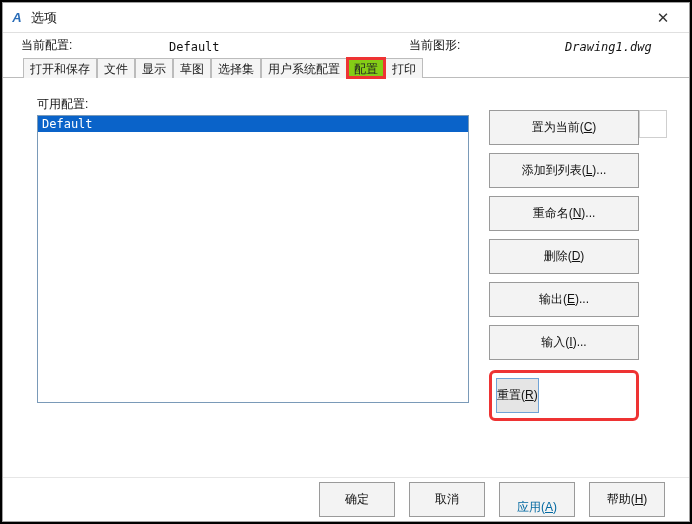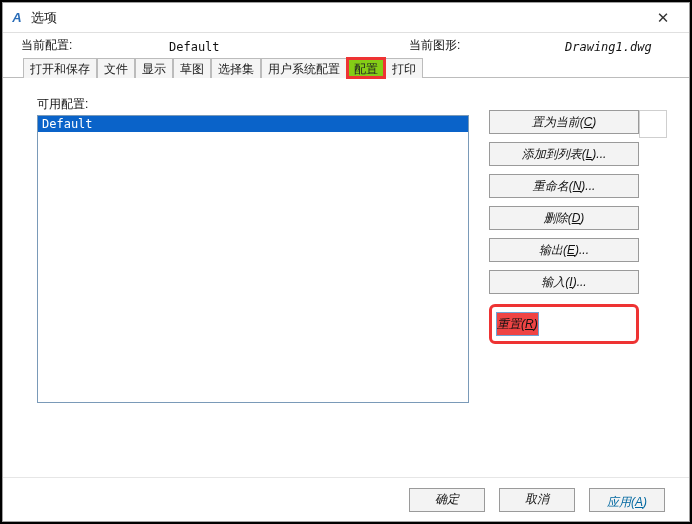--- a/index.html
+++ b/index.html
@@ -51,29 +51,28 @@
   .left-col .lbl { margin-bottom: 2px; font-size: 12px; color: #111; }
   .listbox {
     border: 1px solid #7a9ab8; background: #fff; height: 288px; width: 432px;
     overflow: hidden;
   }
   .listitem {
     background: #0a63c9; color: #fff; padding: 1px 4px; font-family: Consolas, monospace; font-size: 12px;
   }
   .right-col { width: 150px; display: flex; flex-direction: column; gap: 8px; padding-top: 14px; }
   .btn {
-    height: 24px; border: 1px solid #9a9a9a; background: #f3f3f3; font-size: 12px;
+    height: 35px; border: 1px solid #9a9a9a; background: #f3f3f3; font-size: 12px;
     display: flex; align-items: center; justify-content: center; color: #111; cursor: default;
     font-family: inherit;
-    font-style: italic;
   }
   .reset-wrap {
     border: 3px solid #e33; border-radius: 6px; padding: 5px 4px; margin-top: 2px;
   }
-  .reset-wrap .btn { background: #ef4444; border: 1px solid #6fa3d6; }
+  .reset-wrap .btn { background: #e5e5e5; border: 1px solid #6fa3d6; }
   .spacer-strip {
     margin: 14px 0 0 0; height: 28px; border: 1px solid #cfcfcf; width: 606px;
   }
   .footer {
     height: 44px; border-top: 1px solid #e6e6e6; display: flex; align-items: center;
     justify-content: flex-end; gap: 14px; padding: 0 24px;
   }
   .footer .btn { width: 76px; }
   .footer .btn.disabled { color: #0369a1; align-items: flex-end; }
   .u { text-decoration: underline; }
@@ -145,15 +144,18 @@
     </div>
     <div class="spacer-strip"></div>
   </div>
 
   <div class="footer">
     <button class="btn">确定</button>
     <button class="btn">取消</button>
     <button class="btn disabled">
         <span>应用(<span class="u">A</span>)</span>
       </button>
+    <button class="btn">
+        <span>帮助(<span class="u">H</span>)</span>
+      </button>
   </div>
 
 </div>
 
 </body></html>

